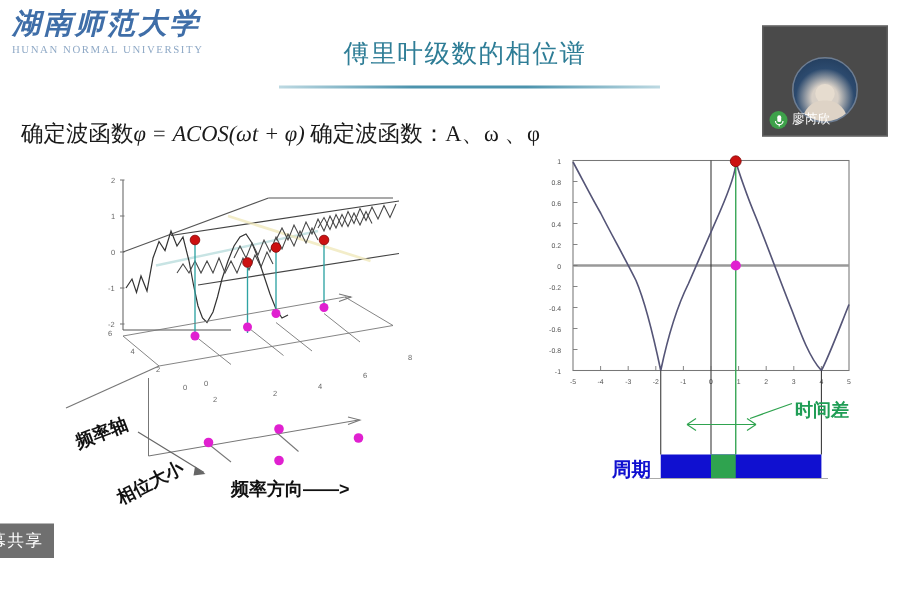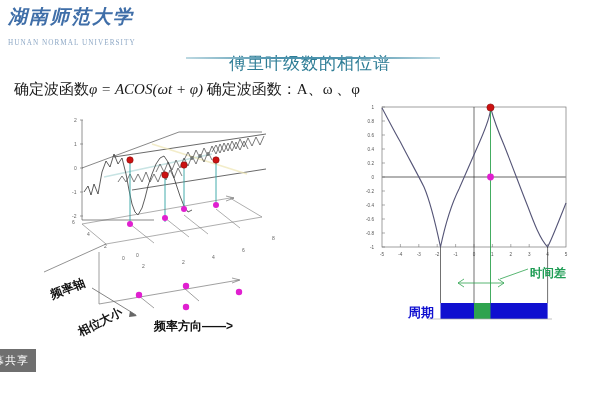--- a/index.html
+++ b/index.html
@@ -14,29 +14,28 @@
   #logo{position:absolute;left:8px;top:6px;width:150px;height:44px;}
   #logo .cn{
     font-family:"Liberation Serif","DejaVu Serif",serif;
     font-size:19px;color:#3f6ea8;letter-spacing:2px;
     font-style:italic;font-weight:bold;line-height:22px;
     white-space:nowrap;
   }
   #logo .en{
     font-family:"Liberation Serif","DejaVu Serif",serif;
     font-size:7.2px;color:#8fa9c6;letter-spacing:1.05px;
-    white-space:nowrap;margin-top:11px;
+    white-space:nowrap;margin-top:1px;
   }
 
   
   #title{
     position:absolute;left:190px;top:24px;width:240px;text-align:center;
     font-size:17px;color:#2e7d96;letter-spacing:1px;white-space:nowrap;
     font-family:"Liberation Sans","DejaVu Sans",sans-serif;
-    margin-top:28px;
   }
   #title-rule{
     position:absolute;left:186px;top:57px;width:254px;height:2px;
     background:linear-gradient(90deg,#bdd9e2 0%,#4c93ad 35%,#4c93ad 65%,#bdd9e2 100%);
   }
 
   
   #formula{
     position:absolute;left:14px;top:80px;
     font-size:15px;color:#1a1a1a;white-space:nowrap;
@@ -97,20 +96,36 @@
   </div>
 
   <div id="title">傅里叶级数的相位谱</div>
   <div id="title-rule"></div>
 
   <div id="formula">
     <span>确定波函数</span><span class="ital">φ = ACOS(ωt + φ)</span>
     <span>确定波函数：A、ω 、φ</span>
   </div>
 
+  <div id="video-tile">
+    <div id="video-avatar">
+      <div class="head"></div>
+      <div class="body"></div>
+    </div>
+    <div id="video-name-row">
+      <span id="mic-icon">
+        <svg width="7" height="9" viewBox="0 0 7 9">
+          <rect x="2.2" y="0.8" width="2.6" height="4.6" rx="1.3" fill="#ffffff"></rect>
+          <path d="M1 4.6a2.5 2.5 0 0 0 5 0" stroke="#ffffff" stroke-width="0.8" fill="none"></path>
+          <line x1="3.5" y1="7.1" x2="3.5" y2="8.3" stroke="#ffffff" stroke-width="0.8"></line>
+        </svg>
+      </span>
+      <span id="video-name">廖芮欣</span>
+    </div>
+  </div>
 
   <div id="share-badge">幕共享</div>
 
   <div id="fig-left">
     <svg width="300" height="228" viewBox="0 0 300 228">
 
       <line x1="48" y1="8" x2="48" y2="108" stroke="#777" stroke-width="0.8"></line>
       <g>
         <text class="axlbl" x="40" y="10">2</text>
         <text class="axlbl" x="40" y="34">1</text>

